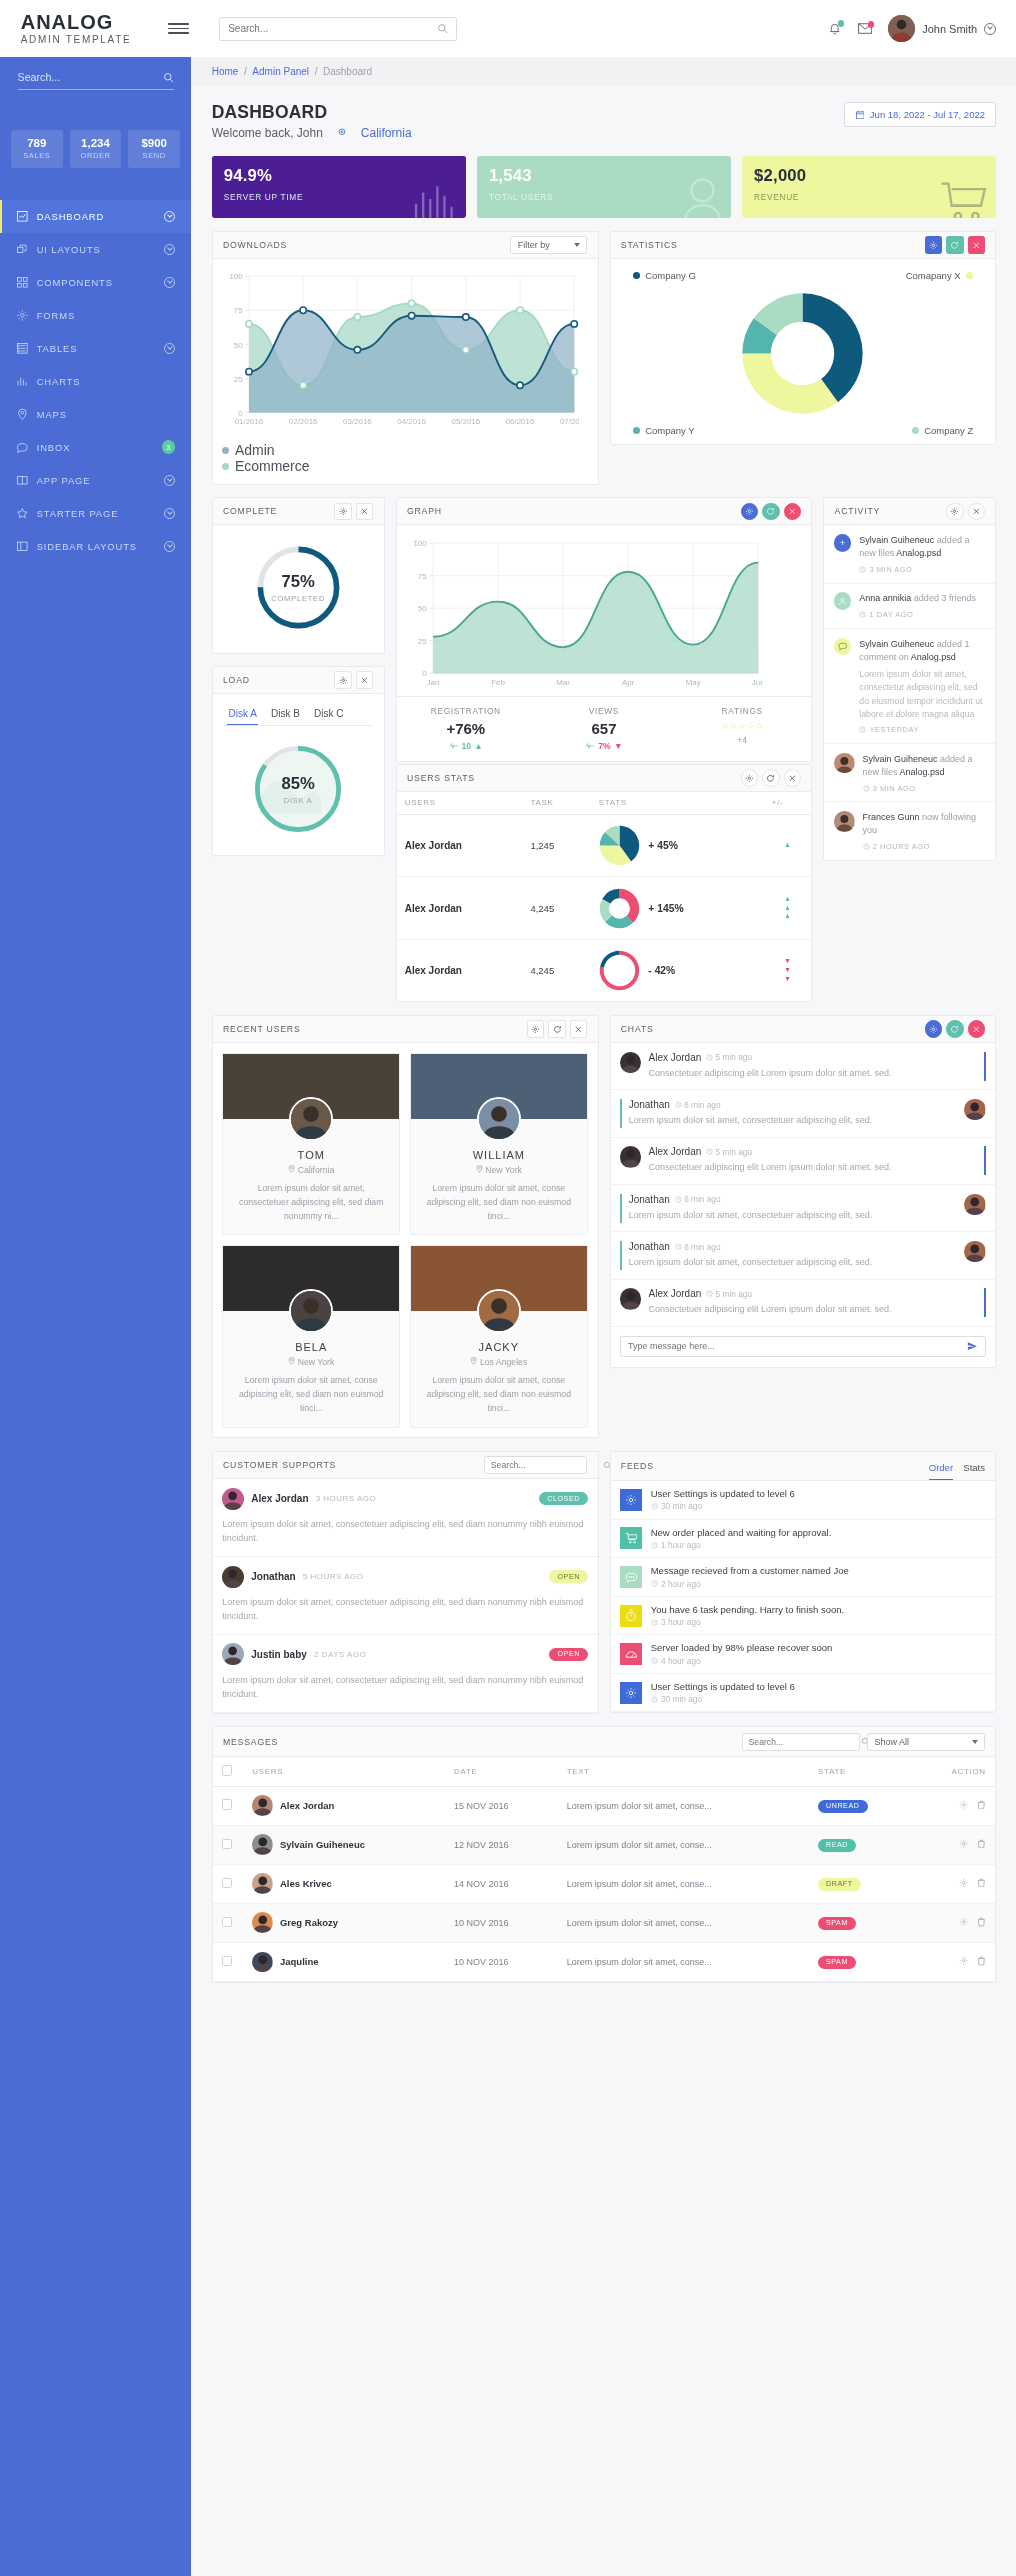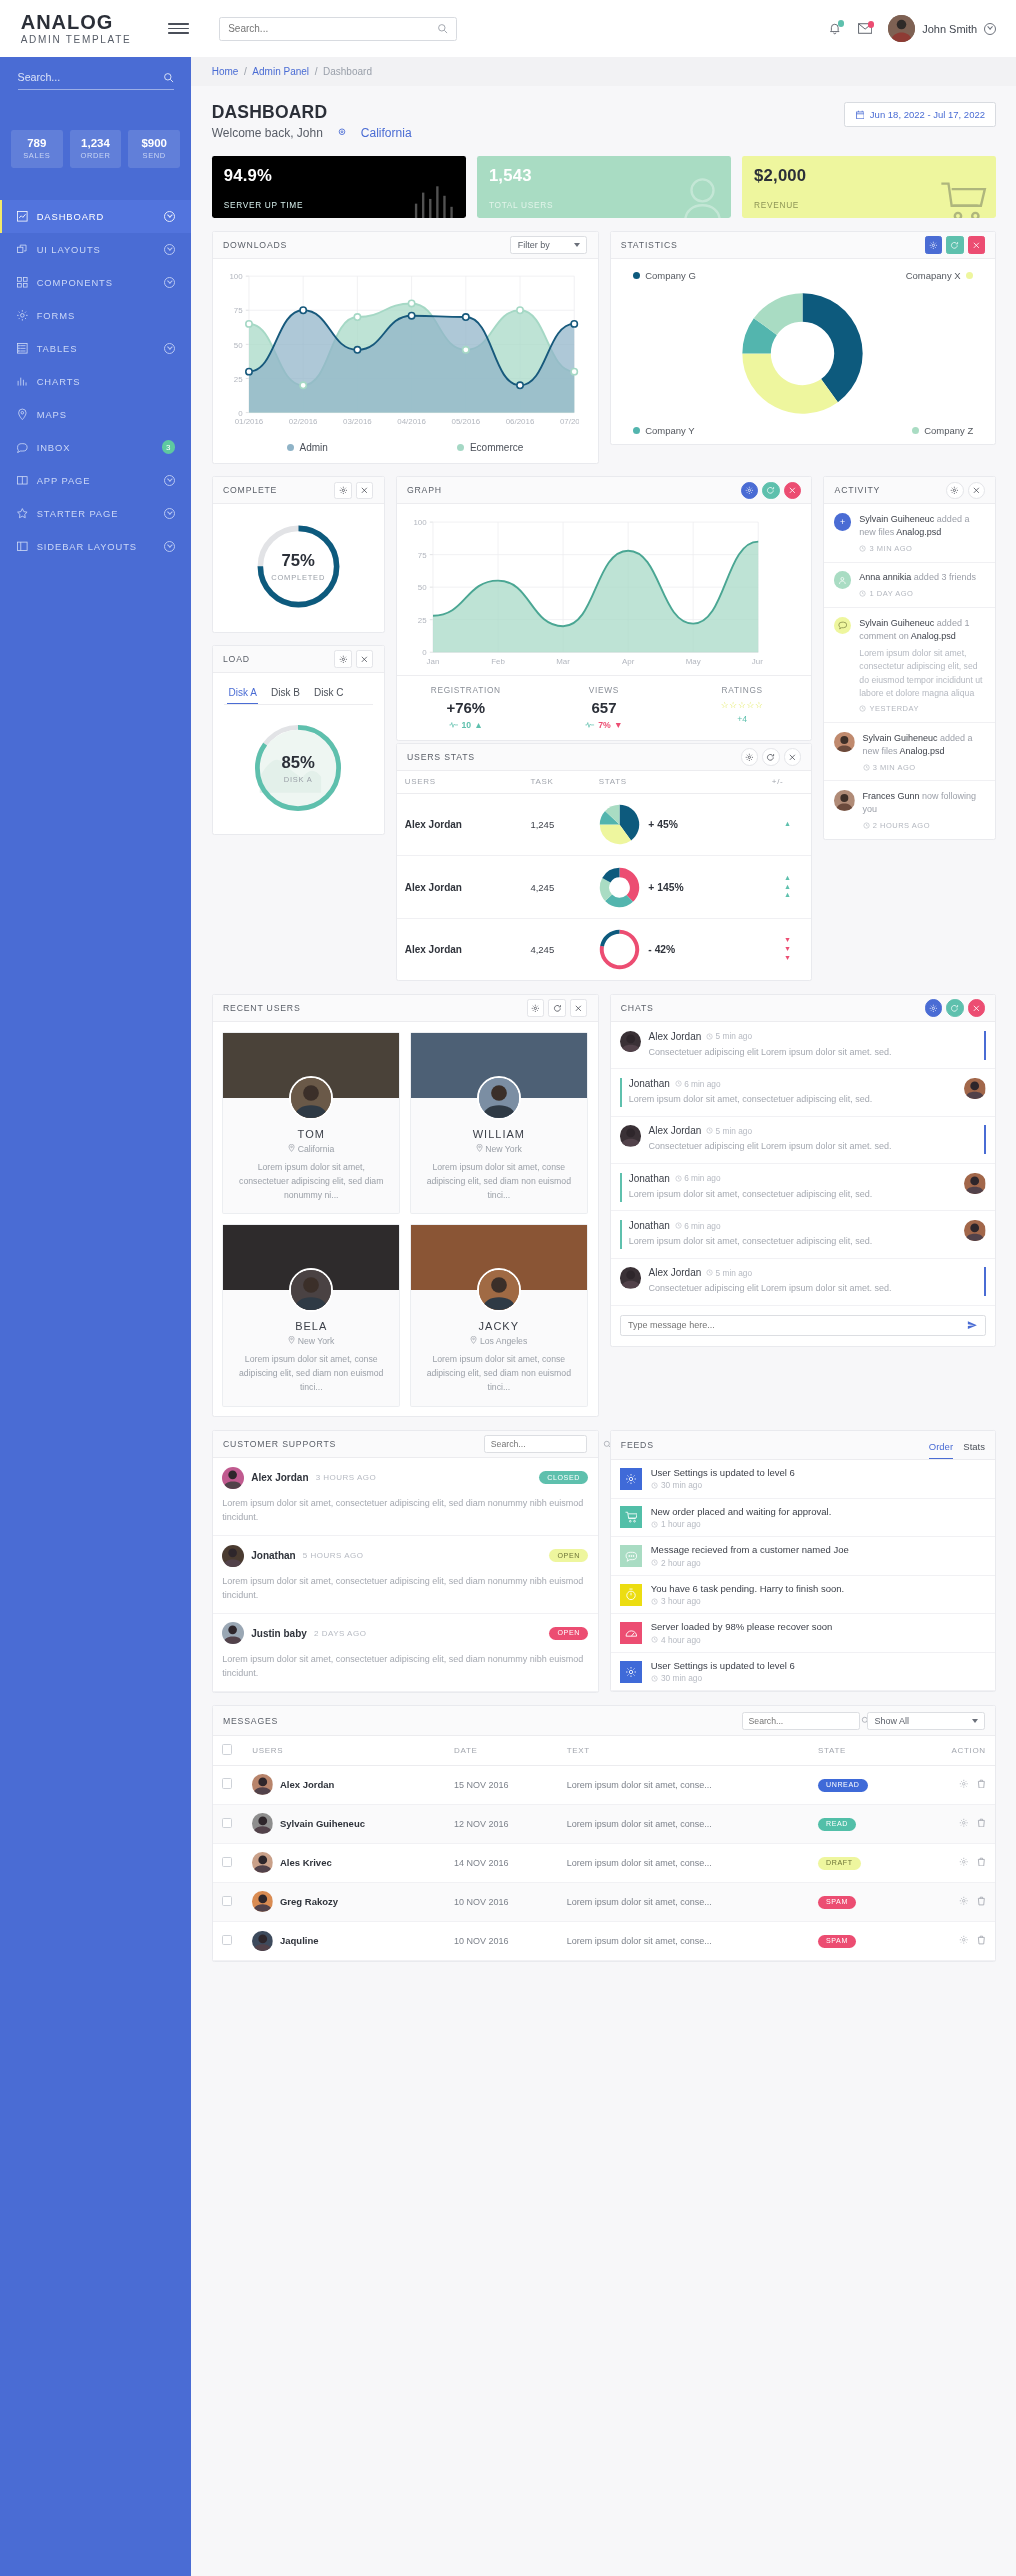--- a/index.html
+++ b/index.html
@@ -59,21 +59,21 @@
   .page-title { font-size: 17.5px; font-weight: bold; letter-spacing: 0.2px; color: #2b2f38; }
   .page-sub { font-size: 12px; color: #585d67; margin-top: 3.2px; display: flex; align-items: center; gap: 15px; }
   .page-sub .loc { color: #4a6cd4; }
   .date-range { margin-left: auto; border: 0.8px solid #d8dbe0; background: #fff; border-radius: 2.4px; height: 24.6px;
     display: flex; align-items: center; gap: 5.6px; padding: 0 10.3px; font-size: 9.5px; color: #4a6cd4; cursor: pointer; }
 
   
   .kpis { display: flex; gap: 11px; margin-top: 16px; }
   .kpi { flex: 1; height: 62px; border-radius: 2.4px; padding: 10.3px 12px; position: relative; overflow: hidden; }
   .kpi .v { font-size: 16.7px; font-weight: bold; letter-spacing: 0.2px; }
-  .kpi .l { font-size: 8.3px; letter-spacing: 0.7px; margin-top: 14px; }
+  .kpi .l { font-size: 8.3px; letter-spacing: 0.7px; margin-top: 6px; }
   .kpi .bgico { position: absolute; right: 8px; bottom: -4.8px; opacity: .32; }
 
   
   .row { display: flex; gap: 11px; margin-top: 12.7px; align-items: flex-start; }
   .panel { background: #fff; border: 0.8px solid #e9eaee; border-radius: 2.4px; }
   .panel-head { height: 27px; display: flex; align-items: center; padding: 0 10.3px; border-bottom: 0.8px solid #ececef; background: #fafafb; }
   .panel-title { font-size: 8.7px; letter-spacing: 0.8px; color: #52576090; color: #5a5f68; flex: 1; }
   .hbtns { display: flex; gap: 4px; align-items: center; }
   .hbtn { width: 17.5px; height: 17.5px; border-radius: 2.4px; display: inline-flex; align-items: center; justify-content: center;
     border: 0.8px solid #e4e5e9; background: #fff; cursor: pointer; }
@@ -86,21 +86,21 @@
   .hbtn.rnd-pink { background: #ec4d72; border-color: #ec4d72; border-radius: 50%; }
   .filter-by { border: 0.8px solid #dcdee2; border-radius: 2.4px; height: 18px; display: flex; align-items: center;
     gap: 24px; padding: 0 6.4px; font-size: 9px; color: #5a5f68; background: #fff; cursor: pointer; }
   .tri-down { width: 0; height: 0; border-left: 3.2px solid transparent; border-right: 3.2px solid transparent; border-top: 4px solid #6b707a; }
   .panel-body { padding: 9.5px; }
 
   
   .legend-row { display: flex; justify-content: space-between; padding: 0 11px; font-size: 9.5px; color: #54585f; }
   .lg { display: flex; align-items: center; gap: 5.6px; }
   .lg .d { width: 7.1px; height: 7.1px; border-radius: 50%; }
-  .chart-legend { display: flex; justify-content: space-around; padding-top: 4.8px; font-size: 10px; color: #4b5059; }
+  .chart-legend { display: flex; justify-content: space-around; padding-top: 4.8px; font-size: 14px; color: #4b5059; flex-direction: column; }
 
   
   .stat3 { display: flex; border-top: 0.8px solid #ededf0; }
   .stat3 > div { flex: 1; padding: 8.7px 0 10.3px; text-align: center; }
   .stat3 .lbl { font-size: 8.3px; letter-spacing: 0.7px; color: #8a8f98; }
   .stat3 .big { font-size: 15px; font-weight: bold; margin-top: 4px; color: #2b2f38; }
   .stat3 .sub { font-size: 8.7px; margin-top: 4px; display: flex; align-items: center; justify-content: center; gap: 3.2px; }
   .up { color: #5ec0ad; } .down { color: #ec4d72; }
   .stars { color: #e1e85e; font-size: 8.7px; letter-spacing: 0.8px; margin-top: 5.6px; }
 
@@ -411,21 +411,21 @@
                 <line x1="1" y1="6" x2="13" y2="6"></line>
                 <line x1="4" y1="1" x2="4" y2="3"></line>
                 <line x1="10" y1="1" x2="10" y2="3"></line>
               </svg>
           </span>
           <span>Jun 18, 2022 - Jul 17, 2022</span>
         </div>
       </div>
 
       <div class="kpis" id="kpi-row">
-          <div class="kpi" style="background:#000000">
+          <div class="kpi" style="background:#4c1d95">
      <div class="v" style="color:#ffffff">94.9%</div>
      <div class="l" style="color:#d6efec">SERVER UP TIME</div>
      <div class="bgico"><svg width="46" height="41" viewBox="0 0 58 52" fill="none" stroke="#ffffff" stroke-width="3">
                 <line x1="5" y1="50" x2="5" y2="30"></line>
                 <line x1="14" y1="50" x2="14" y2="16"></line>
                 <line x1="23" y1="50" x2="23" y2="24"></line>
                 <line x1="32" y1="50" x2="32" y2="8"></line>
                 <line x1="41" y1="50" x2="41" y2="20"></line>
                 <line x1="50" y1="50" x2="50" y2="34"></line>
               </svg></div>

